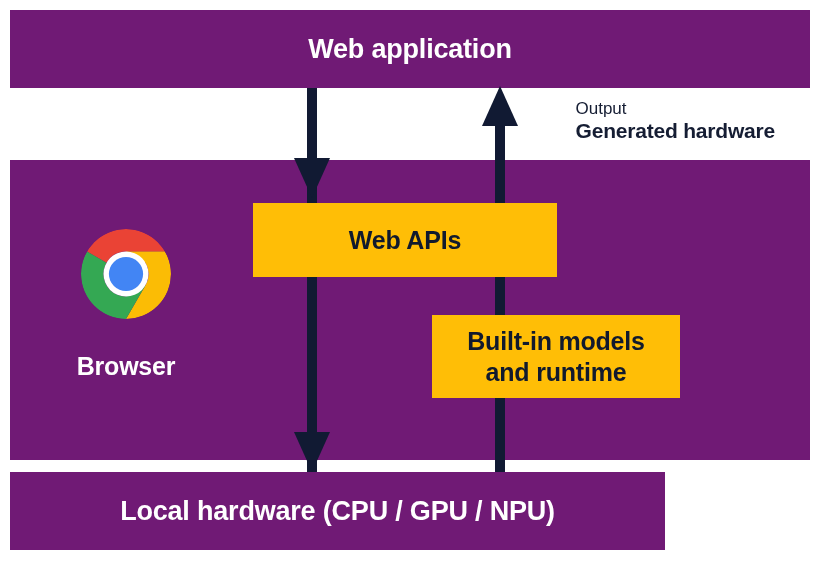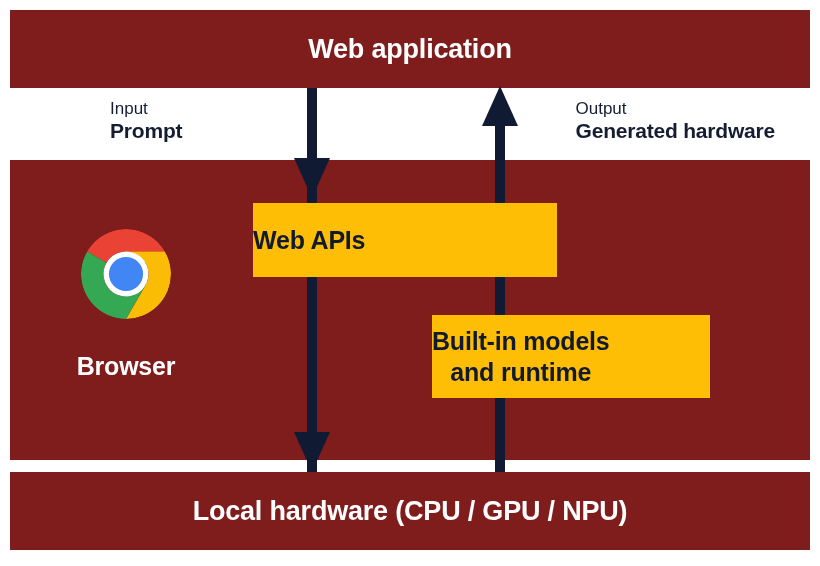--- a/index.html
+++ b/index.html
@@ -12,38 +12,38 @@
     width: 820px;
     height: 566px;
     background: #ffffff;
     overflow: hidden;
     font-family: "Liberation Sans", sans-serif;
   }
 
   
   .band {
     position: absolute;
-    background: #7f1d1d;
+    background: #701a75;
   }
   #band-web-application {
     left: 10px;
     top: 10px;
     width: 800px;
     height: 78px;
   }
   #band-browser {
     left: 10px;
     top: 160px;
     width: 800px;
     height: 300px;
   }
   #band-local-hardware {
     left: 10px;
     top: 472px;
-    width: 800px;
+    width: 655px;
     height: 78px;
   }
 
   .band-title {
     position: absolute;
     left: 0;
     right: 0;
     text-align: center;
     color: #ffffff;
     font-size: 27px;
@@ -136,40 +136,40 @@
     top: 99px;
   }
 
   
   .yellow-box {
     position: absolute;
     background: #ffbe06;
     z-index: 4;
     display: flex;
     align-items: center;
-    justify-content: flex-start;
+    justify-content: center;
     text-align: center;
   }
   .yellow-box .box-label {
     color: #111a2e;
     font-size: 25px;
     font-weight: bold;
     line-height: 1.22;
     letter-spacing: -0.2px;
   }
   #box-web-apis {
     left: 253px;
     top: 203px;
     width: 304px;
     height: 74px;
   }
   #box-builtin-models {
     left: 432px;
     top: 315px;
-    width: 278px;
+    width: 248px;
     height: 83px;
   }
 
   
   #chrome-logo {
     position: absolute;
     left: 81px;
     top: 229px;
     width: 90px;
     height: 90px;
@@ -203,24 +203,20 @@
     <div class="band-title">Local hardware (CPU / GPU / NPU)</div>
   </div>
 
   <div class="arrow-shaft" id="input-arrow-shaft"></div>
   <div class="arrow-head down" id="input-arrow-head-mid"></div>
   <div class="arrow-head down" id="input-arrow-head-bottom"></div>
 
   <div class="arrow-shaft" id="output-arrow-shaft"></div>
   <div class="arrow-head up" id="output-arrow-head-top"></div>
 
-  <div class="gap-label" id="label-input">
-    <span class="kicker">Input</span>
-    <span class="value">Prompt</span>
-  </div>
 
   <div class="gap-label" id="label-output">
     <span class="kicker">Output</span>
     <span class="value">Generated hardware</span>
   </div>
 
   <div class="yellow-box" id="box-web-apis">
     <span class="box-label">Web APIs</span>
   </div>
 

